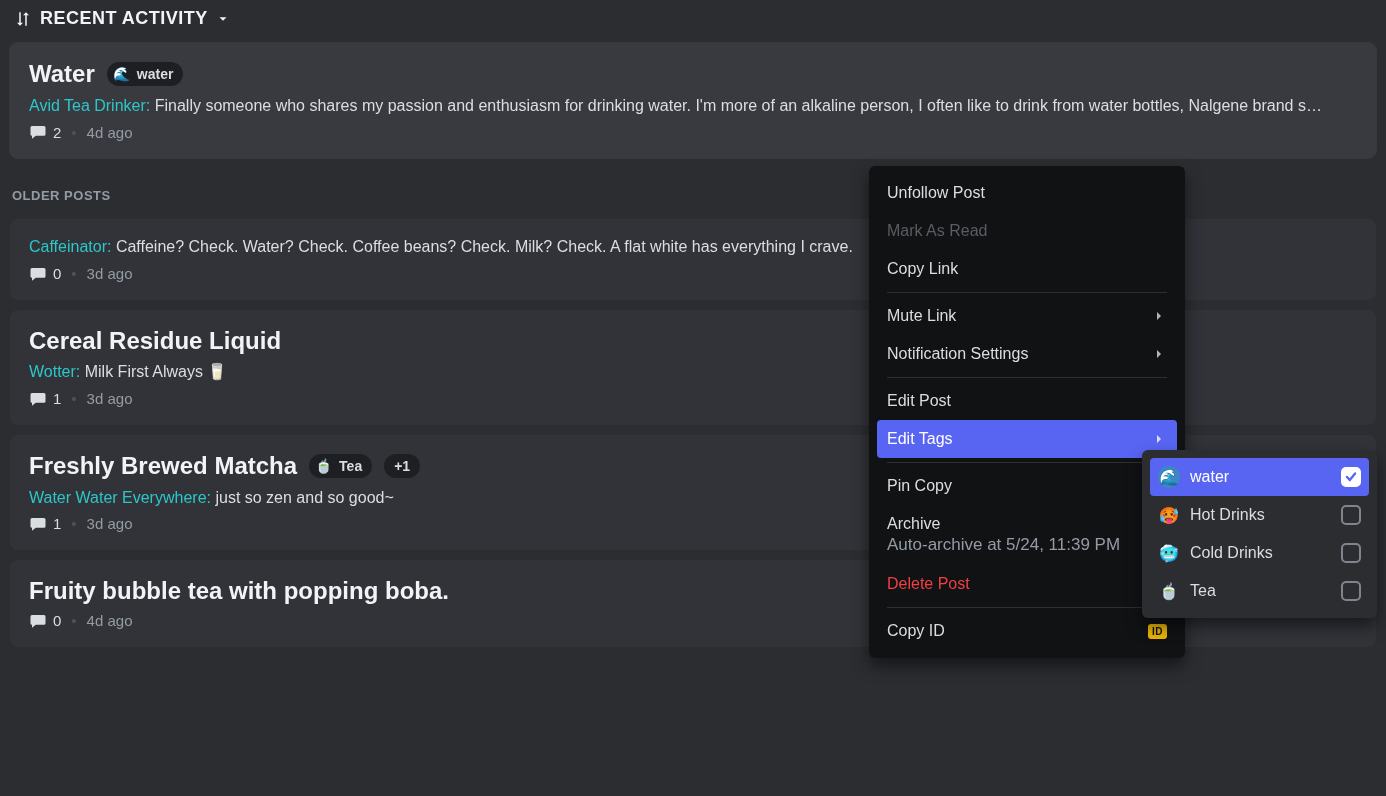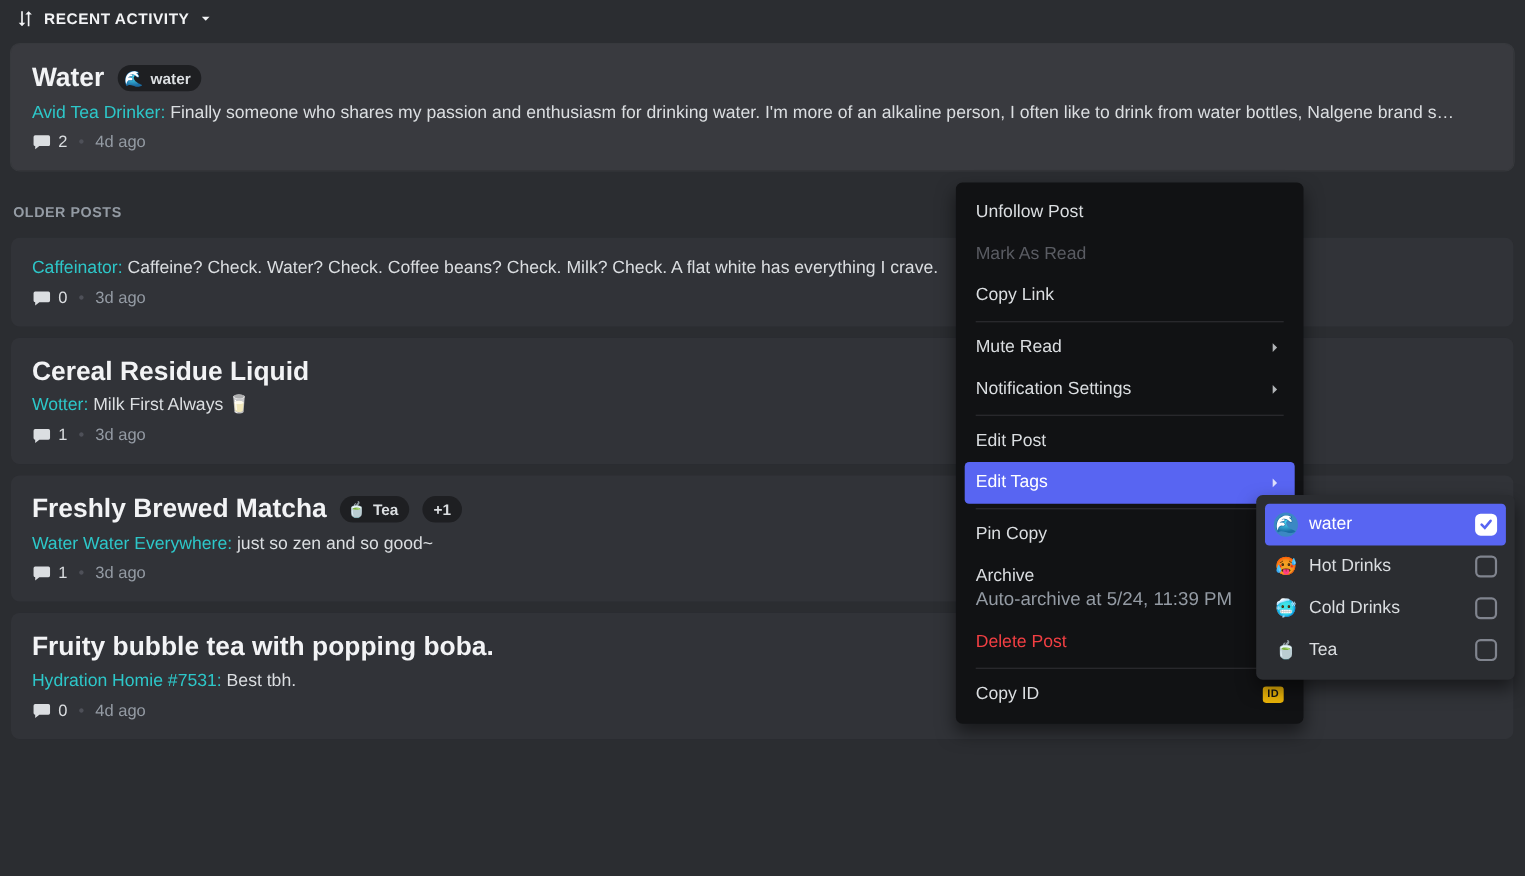--- a/index.html
+++ b/index.html
@@ -36,21 +36,21 @@
     overflow:hidden;
   }
   
   .sort-row{
     display:flex;
     align-items:center;
     gap:8px;
     padding:8px 4px 4px 4px;
   }
   .sort-label{
-    font-size:14px;
+    font-size:18px;
     font-weight:700;
     letter-spacing:0.5px;
     color:var(--heading);
   }
   .sort-row svg{fill:var(--heading);}
   .section-header{
     font-size:13px;
     font-weight:700;
     letter-spacing:0.5px;
     color:var(--text-muted);
@@ -286,24 +286,20 @@
       </span>
       <span class="dot-sep">•</span>
       <span class="ago">3d ago</span>
     </div>
   </div>
 
   <div class="post">
     <div class="title-row">
       <span class="post-title">Fruity bubble tea with popping boba.</span>
     </div>
-    <div class="post-preview">
-      <span class="author">Hydration Homie #7531:</span>
-      <span>Best tbh.</span>
-    </div>
     <div class="meta-row">
       <span class="chatcount">
         <svg width="18" height="18" viewBox="0 0 24 24">
             <path d="M4 4h16a2 2 0 0 1 2 2v9a2 2 0 0 1-2 2H9l-5 4v-4a2 2 0 0 1-2-2V6a2 2 0 0 1 2-2z"></path>
           </svg>
         <span>0</span>
       </span>
       <span class="dot-sep">•</span>
       <span class="ago">4d ago</span>
     </div>
@@ -316,21 +312,21 @@
       <span>Unfollow Post</span>
     </div>
   <div class="menu-item disabled">
       <span>Mark As Read</span>
     </div>
   <div class="menu-item">
       <span>Copy Link</span>
     </div>
   <div class="menu-sep"></div>
   <div class="menu-item">
-    <span>Mute Read</span>
+    <span>Mute Link</span>
     <svg class="menu-chevron" width="16" height="16" viewBox="0 0 24 24" fill="currentColor">
         <path d="M9 6l6 6-6 6z"></path>
       </svg>
   </div>
   <div class="menu-item">
     <span>Notification Settings</span>
     <svg class="menu-chevron" width="16" height="16" viewBox="0 0 24 24" fill="currentColor">
         <path d="M9 6l6 6-6 6z"></path>
       </svg>
   </div>

